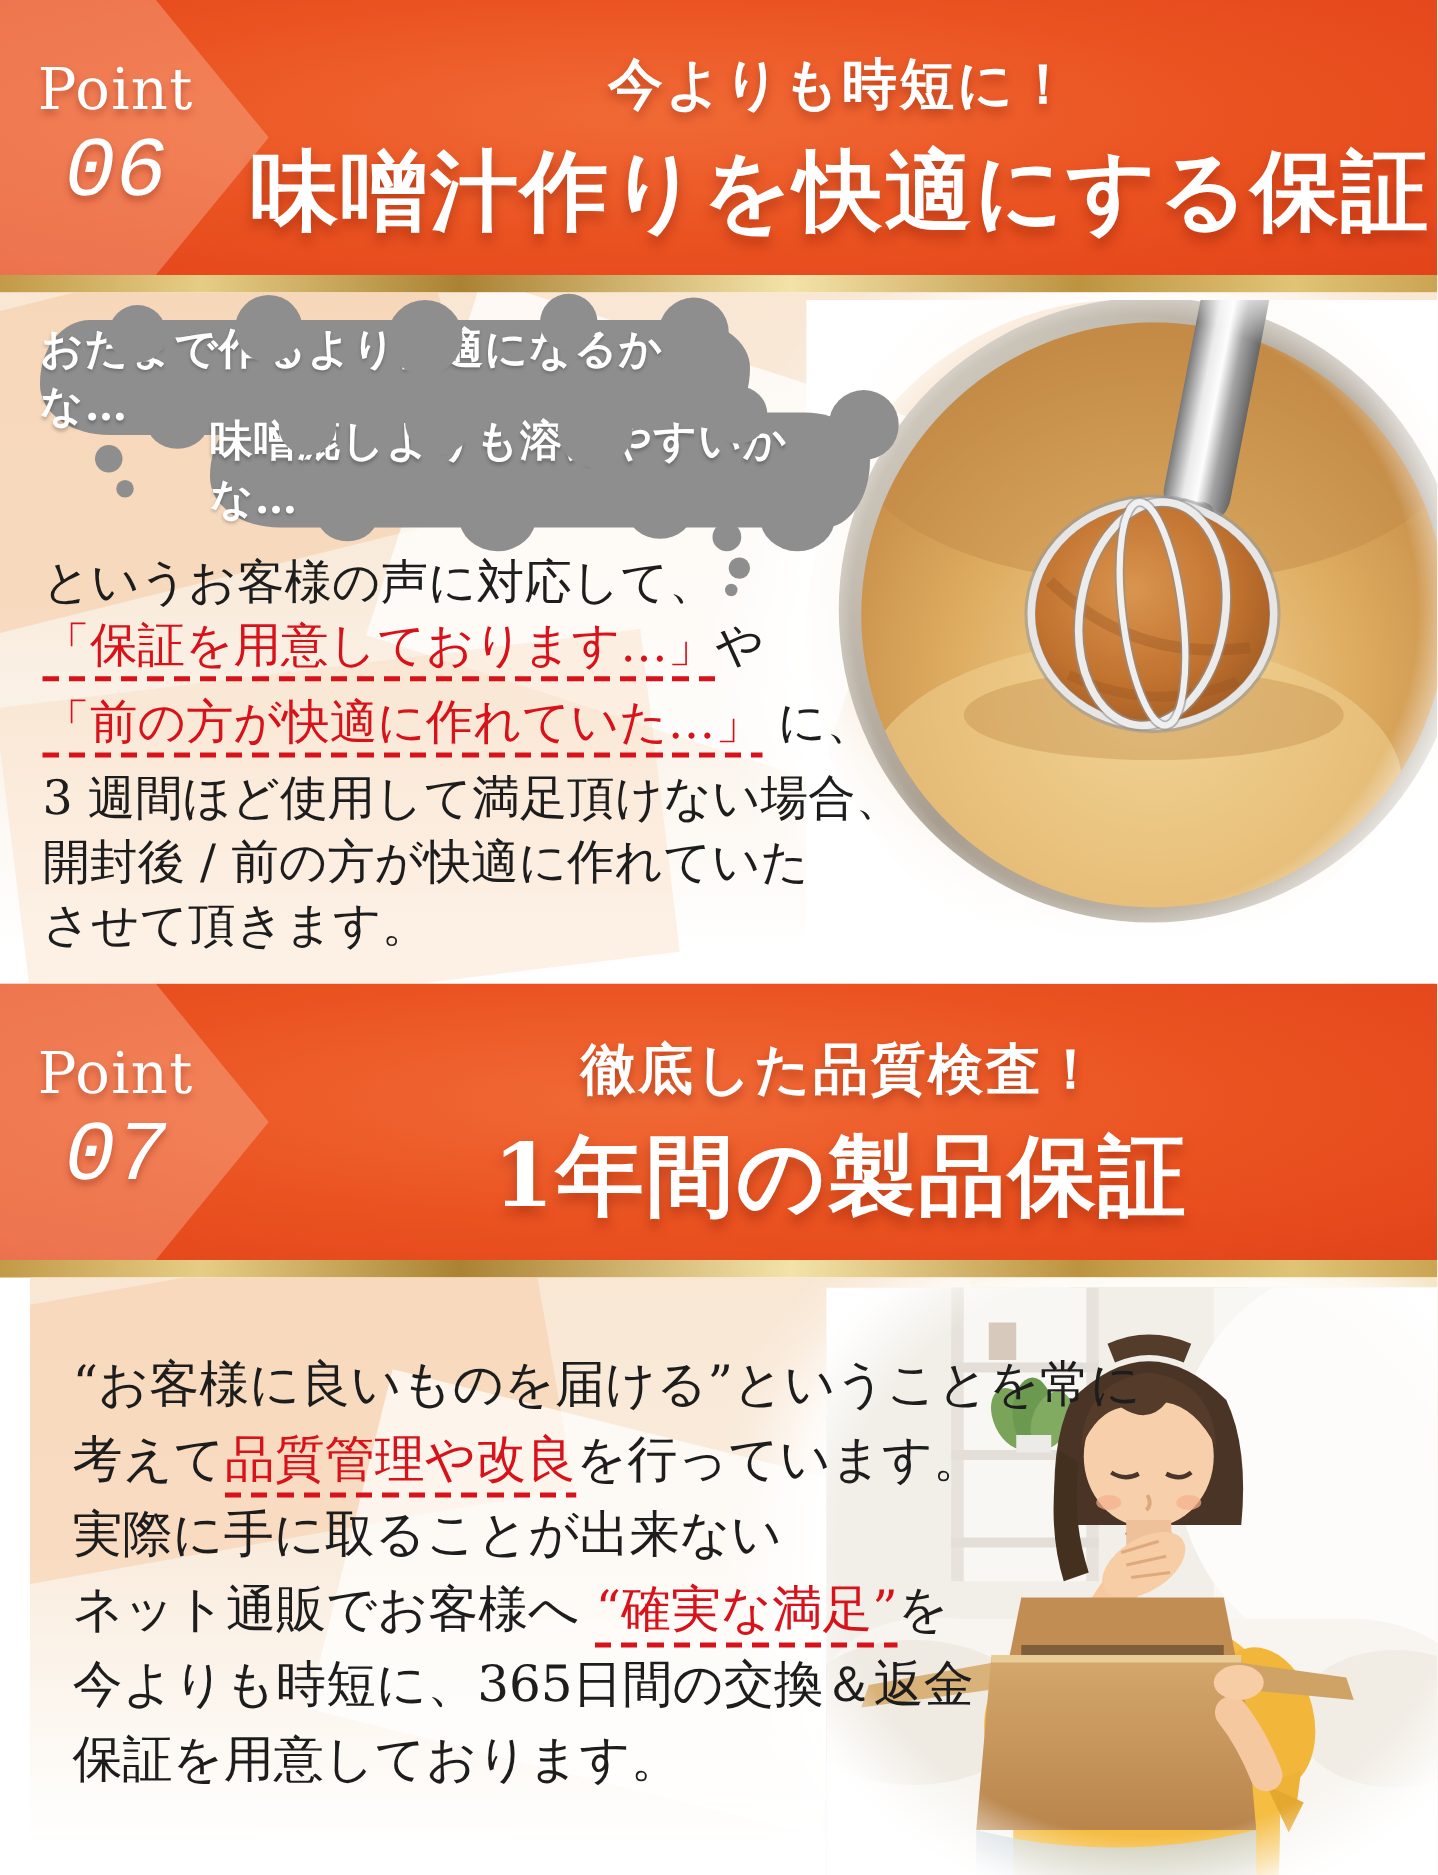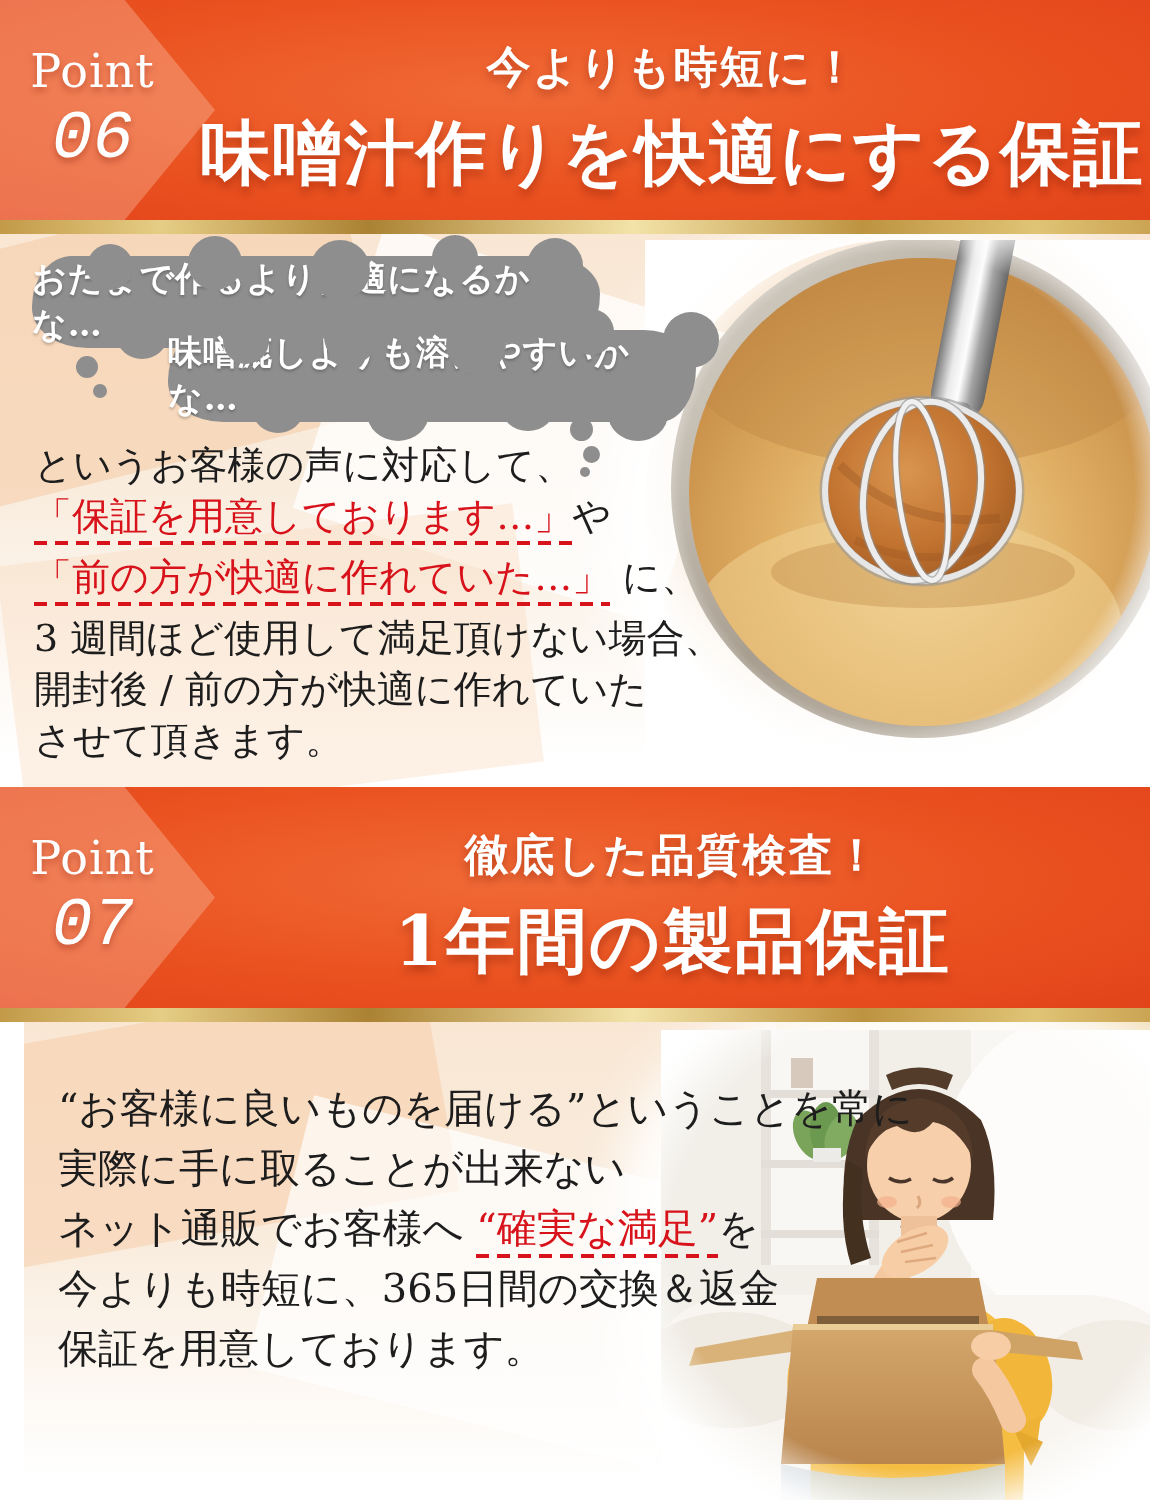--- a/index.html
+++ b/index.html
@@ -280,20 +280,23 @@
         <path d="M120 434 Q230 462 344 434 L344 470 L120 470 Z" fill="#c7d2da" opacity="0.8"></path>
         <rect width="513" height="470" fill="url(#fade2)"></rect>
       </svg>
     </div>
 
     <div class="para p2">
       <div class="pline">
         <span>“お客様に良いものを届ける”ということを常に</span>
       </div>
       <div class="pline">
+        <span>考えて</span><span class="red u">品質管理や改良</span><span>を行っています。</span>
+      </div>
+      <div class="pline">
         <span>実際に手に取ることが出来ない</span>
       </div>
       <div class="pline">
         <span>ネット通販でお客様へ </span><span class="red u">“確実な満足”</span><span>を</span>
       </div>
       <div class="pline">
         <span>今よりも時短に、365日間の交換＆返金</span>
       </div>
       <div class="pline">
         <span>保証を用意しております。</span>

